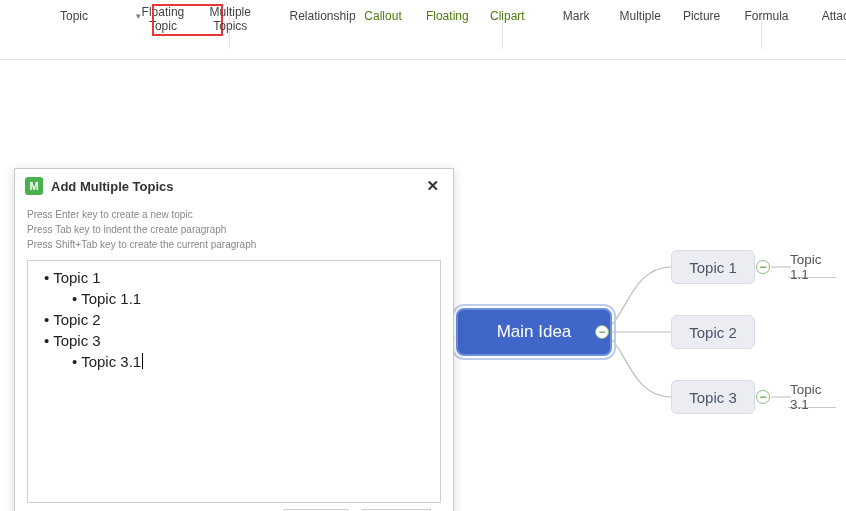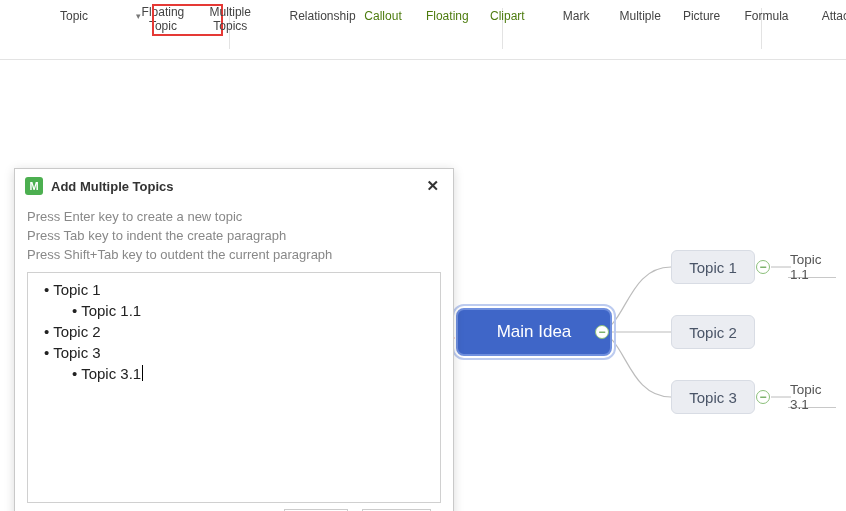--- a/index.html
+++ b/index.html
@@ -105,21 +105,21 @@
     font-weight: bold;
   }
   .dialog-body {
     padding: 4px 12px 10px 12px;
     flex: 1;
     display: flex;
     flex-direction: column;
   }
   .hint {
     color: #888;
-    font-size: 13px;
+    font-size: 10px;
     margin: 2px 0;
   }
   .editor {
     margin-top: 8px;
     border: 1px solid #d0d0d0;
     flex: 1;
     padding: 6px 10px;
     font-size: 15px;
     color: #222;
     overflow: auto;
@@ -348,21 +348,21 @@
 
   <div class="dialog">
     <div class="dialog-title">
       <div class="app-icon">M</div>
       <span>Add Multiple Topics</span>
       <span class="close">✕</span>
     </div>
     <div class="dialog-body">
       <div class="hint">Press Enter key to create a new topic</div>
       <div class="hint">Press Tab key to indent the create paragraph</div>
-      <div class="hint">Press Shift+Tab key to outdent the current paragraph</div>
+      <div class="hint">Press Shift+Tab key to create the current paragraph</div>
       <div class="editor" id="editor">
           <div class="lvl1">Topic 1</div>
           <div class="lvl2">Topic 1.1</div>
           <div class="lvl1">Topic 2</div>
           <div class="lvl1">Topic 3</div>
           <div class="lvl2">Topic 3.1<span class="editor-caret"></span></div>
         </div>
       <div class="dialog-footer">
 
         <button class="btn">OK</button>

